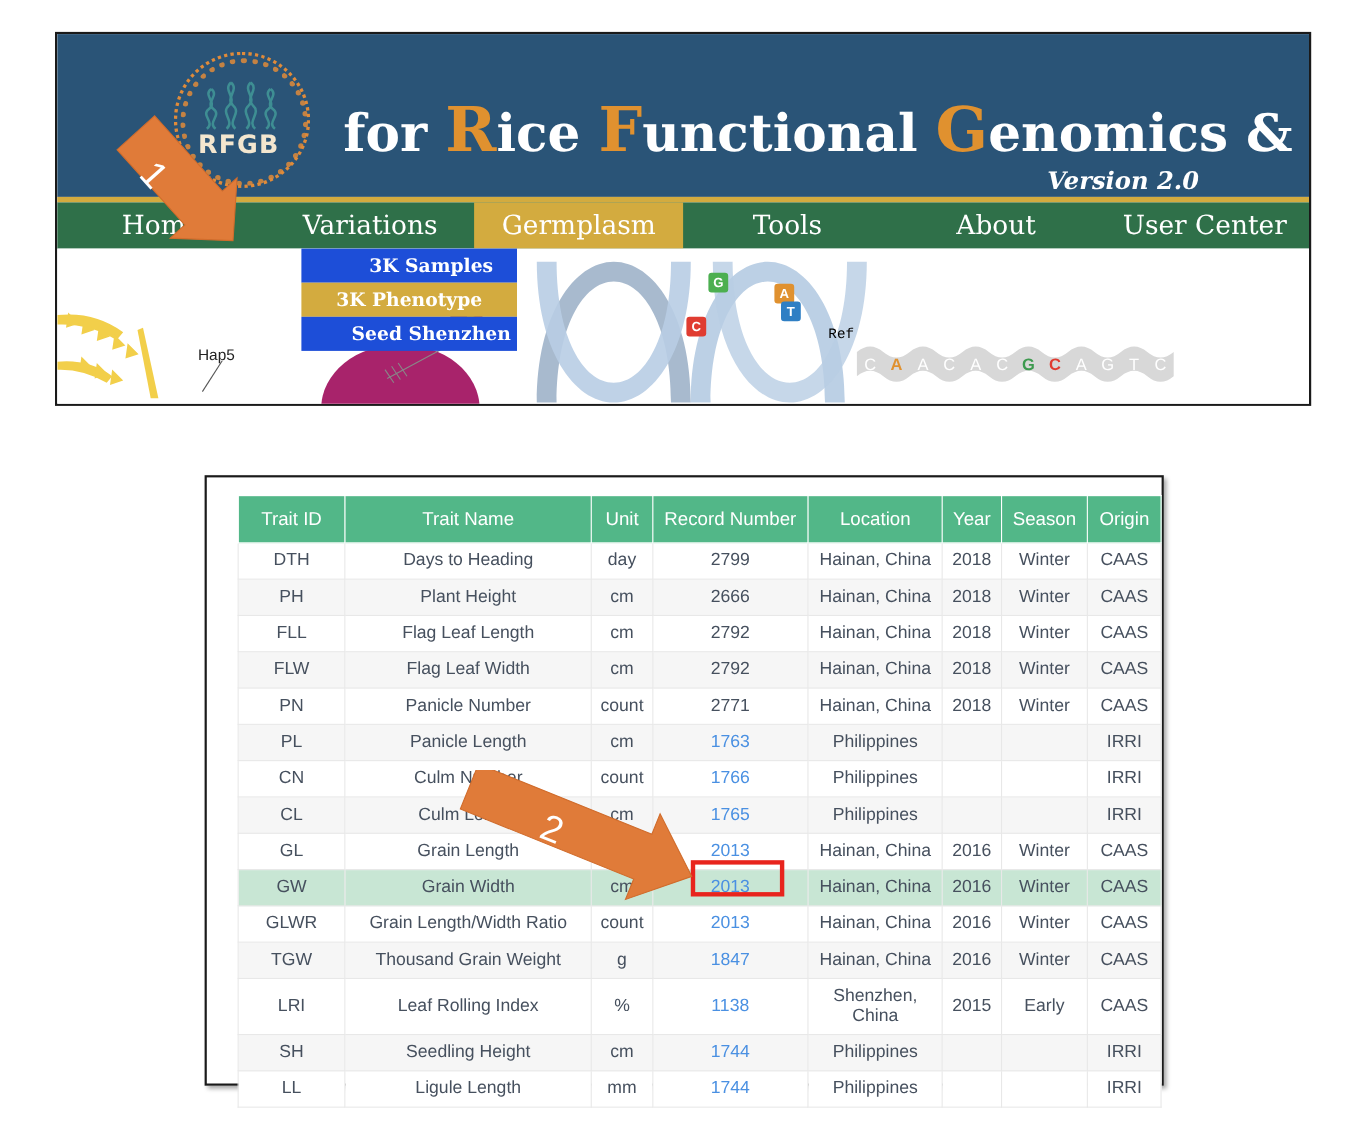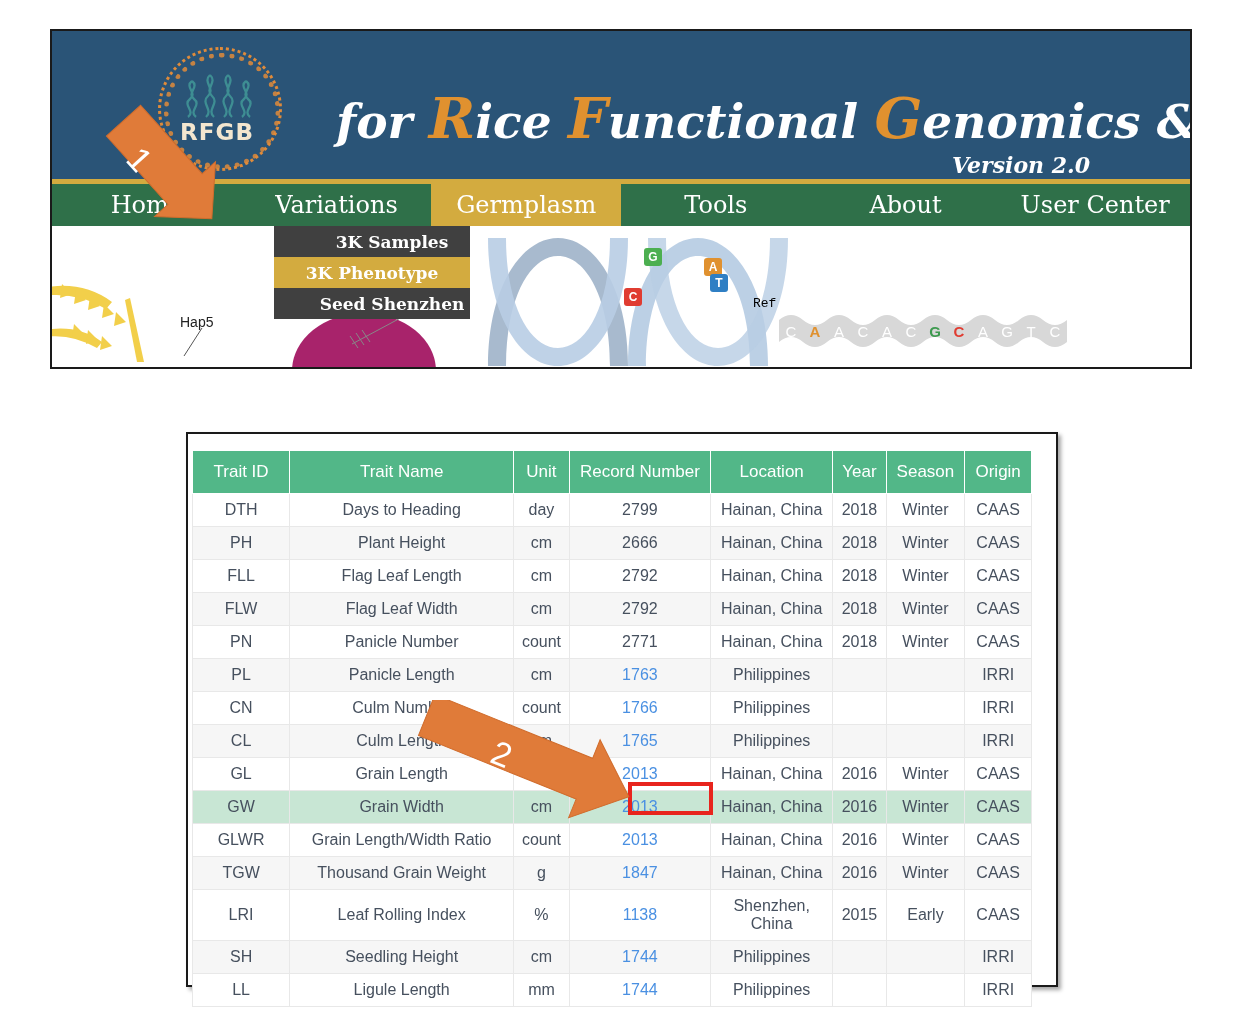--- a/index.html
+++ b/index.html
@@ -15,57 +15,57 @@
   
   #logo{position:absolute;left:100px;top:10px;width:130px;height:130px;}
   .wreath{position:absolute;left:6px;top:6px;width:118px;height:118px;border:3px dotted #e08b3a;
     border-radius:50%;border-left-color:#e08b3a;border-right-color:#e08b3a;}
   .wreath2{position:absolute;left:12px;top:12px;width:106px;height:106px;border:5px dotted #e08b3a;
     border-radius:50%;opacity:.85;}
   #logo-dna{position:absolute;left:30px;top:18px;width:70px;height:62px;}
   #logo-text{position:absolute;left:0;top:78px;width:130px;text-align:center;color:#f3e6cf;
     font-family:"DejaVu Sans",sans-serif;font-weight:bold;font-size:23px;letter-spacing:1px;}
 
-  #banner-title{position:absolute;left:284px;top:54px;font-family:"DejaVu Serif",serif;
-    font-style:italic;font-weight:bold;font-size:47px;color:#ffffff;white-space:nowrap;letter-spacing:0px;}
+  #banner-title{position:absolute;left:260px;top:54px;font-family:"DejaVu Serif",serif;
+    font-weight:bold;font-size:47px;color:#ffffff;white-space:nowrap;letter-spacing:0px;}
   #banner-title .hl{color:#e0912f;font-size:56px;}
   #banner-version{position:absolute;right:100px;top:121px;font-family:"DejaVu Serif",serif;
     font-style:italic;font-weight:bold;font-size:22px;color:#ffffff;}
 
   
   #navbar{position:absolute;left:0;top:153px;width:100%;height:42px;background:#2f7049;display:flex;}
   .nav-item{flex:1;display:flex;align-items:center;justify-content:center;color:#ffffff;
     font-family:"DejaVu Serif",serif;font-size:24px;height:100%;cursor:pointer;}
   .nav-item.active{background:#d3ab3f;}
 
   #dropdown{position:absolute;left:222px;top:195px;width:196px;z-index:6;}
   .dd-item{height:31px;display:flex;align-items:center;justify-content:center;color:#ffffff;
     font-family:"DejaVu Serif",serif;font-weight:bold;font-size:17px;cursor:pointer;}
-  .dd-green{background:#404040;padding-left:40px;}
+  .dd-green{background:#1d4ed8;padding-left:40px;}
   .dd-gold{background:#d3ab3f;}
 
   
   #illus{position:absolute;left:0;top:195px;width:100%;height:145px;background:#ffffff;overflow:hidden;}
   #hap5-label{position:absolute;left:128px;top:88px;font-size:14px;color:#222;font-family:"Liberation Sans",sans-serif;}
   #ref-label{position:absolute;left:701px;top:70px;font-size:13px;color:#000000;font-family:Liberation Mono, monospace;}
   #ref-seq{position:absolute;left:727px;top:88px;height:34px;display:flex;align-items:center;}
   .ref-base{width:24px;text-align:center;font-size:15px;font-family:"Liberation Sans",sans-serif;color:#ffffff;}
 
   .nuc-badge{position:absolute;width:18px;height:18px;border-radius:3px;color:#fff;font-size:12px;
     font-weight:bold;display:flex;align-items:center;justify-content:center;font-family:"Liberation Sans",sans-serif;}
 
   
   .arrow{position:absolute;z-index:9;}
   .arrow-num{position:absolute;color:#ffffff;font-size:34px;font-family:"Liberation Sans",sans-serif;z-index:10;}
 
   
   #table-frame{position:absolute;left:186px;top:432px;width:872px;height:555px;
     border:2px solid #1a1a1a;box-sizing:border-box;background:#fff;
     box-shadow:3px 3px 4px rgba(0,0,0,.35);}
-  #trait-table{position:absolute;left:4px;top:16px;border-collapse:collapse;
+  #trait-table{position:absolute;left:28px;top:16px;border-collapse:collapse;
     font-family:"Liberation Sans",sans-serif;width:840px;}
   #trait-table th{background:#52b788;color:#ffffff;font-weight:normal;font-size:17px;
     padding:11px 4px;border:1px solid #ffffff;text-align:center;}
   #trait-table td{font-size:16px;color:#46505e;padding:7px 4px;text-align:center;
     border:1px solid #e8e8e8;background:#ffffff;}
   #trait-table tr.alt td{background:#f6f6f6;}
   #trait-table tr.hl td{background:#c8e6d4;}
   .lnk{color:#4a90e2;}
   .col-id{width:96px;} .col-name{width:238px;} .col-unit{width:48px;}
   .col-rec{width:146px;} .col-loc{width:120px;} .col-year{width:46px;}

